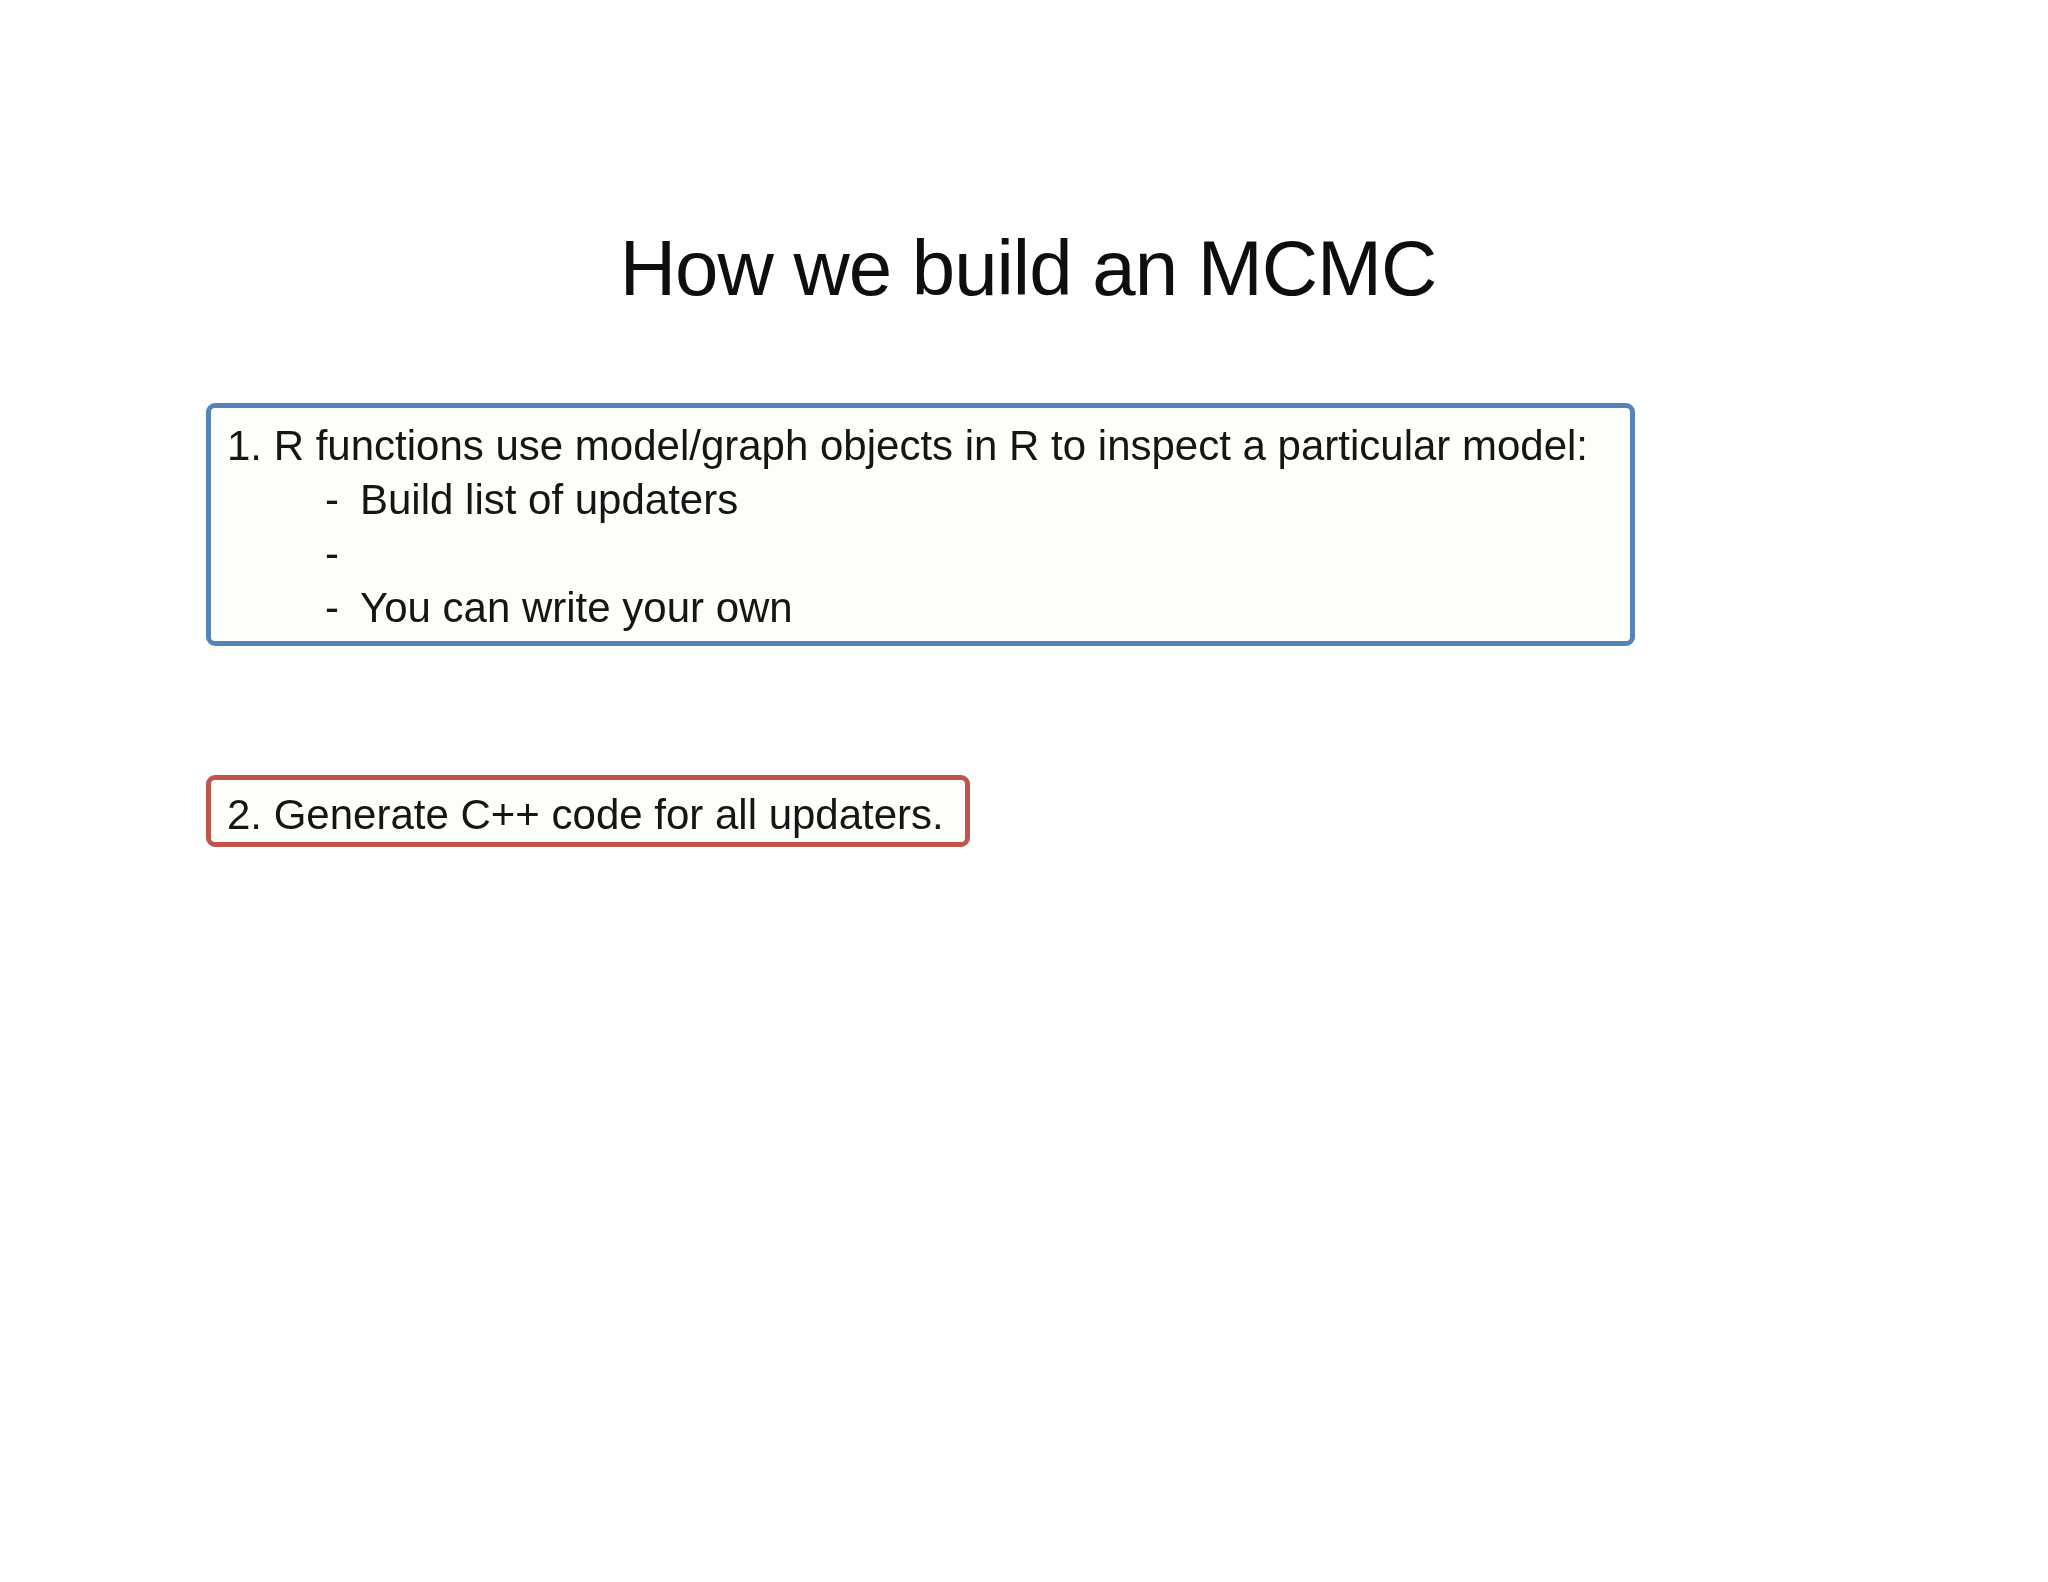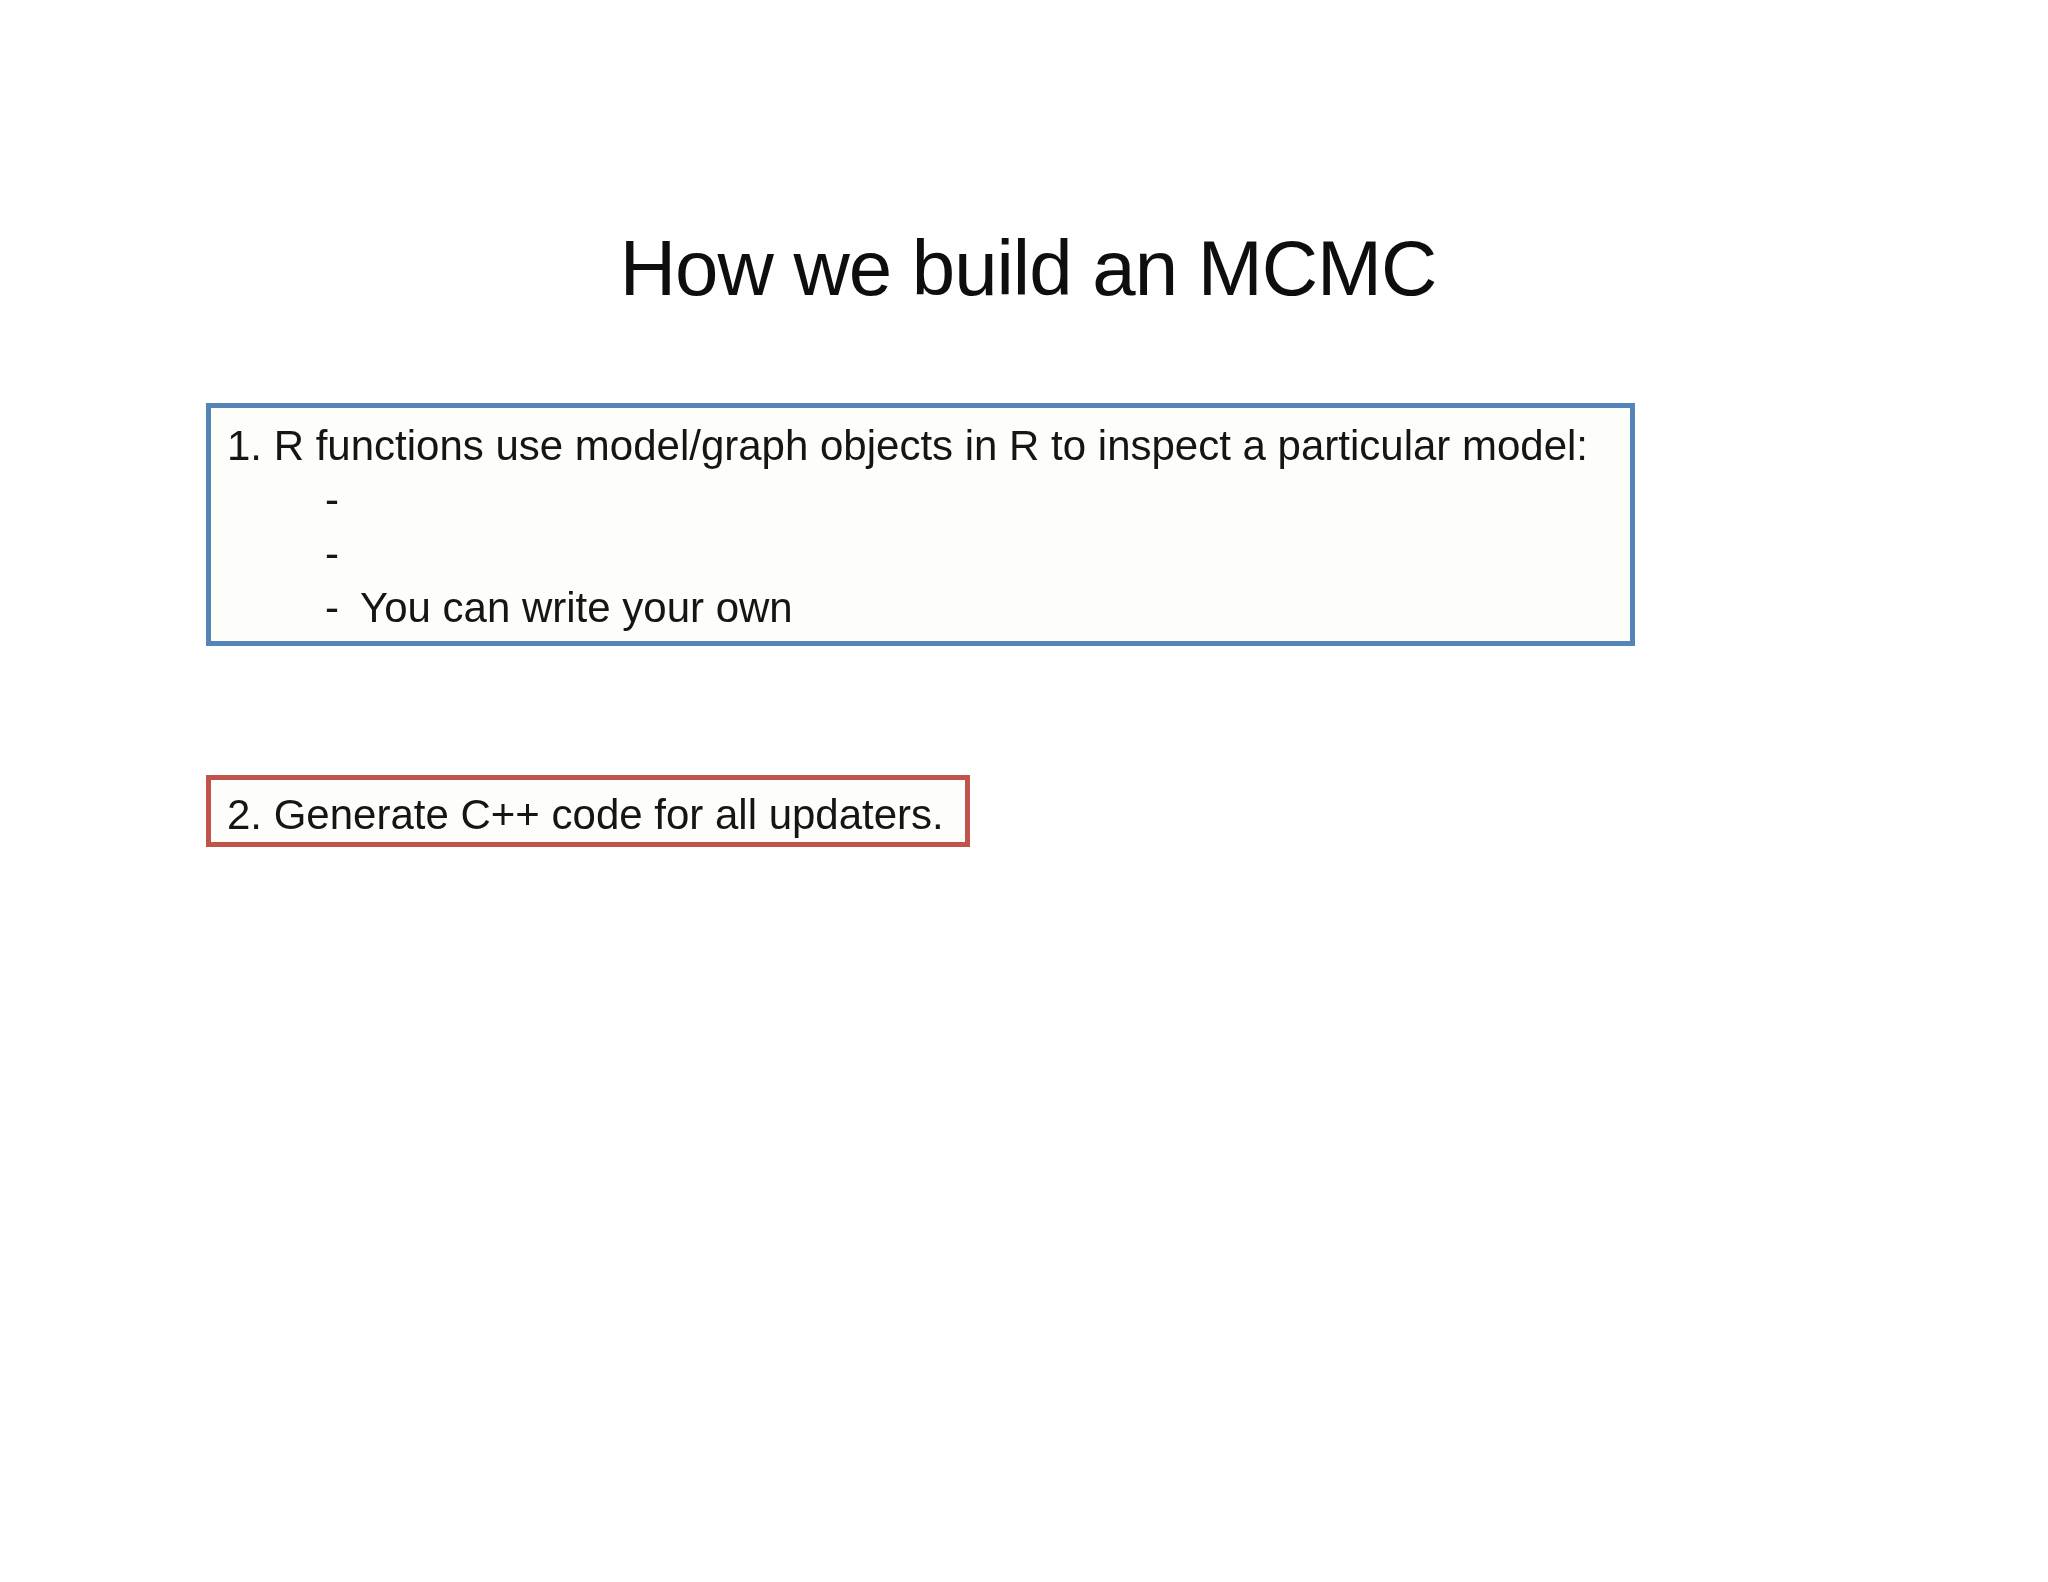--- a/index.html
+++ b/index.html
@@ -26,20 +26,21 @@
     font-size: 78px;
     line-height: 1;
     font-weight: 400;
     color: #0e0e0e;
     letter-spacing: -1px;
   }
   .box {
     position: absolute;
     box-sizing: border-box;
     background: #fdfdfa;
+    border-radius: 9px;
   }
   .box-step1 {
     left: 206px;
     top: 403px;
     width: 1429px;
     height: 243px;
     border: 5px solid #5584b9;
     padding: 11px 18px 6px 16px;
     font-size: 42px;
     line-height: 54px;
@@ -69,20 +70,21 @@
 <body>
 
 <div class="slide">
 
   <h1 class="title">How we build an MCMC</h1>
 
   <div class="box box-step1">
     <div>1. R functions use model/graph objects in R to inspect a particular model:</div>
     <div class="sub-item">
       <span class="dash">-</span>
+      <span>Build list of updaters</span>
     </div>
     <div class="sub-item">
       <span class="dash">-</span>
     </div>
     <div class="sub-item">
       <span class="dash">-</span>
       <span>You can write your own</span>
     </div>
   </div>
 

